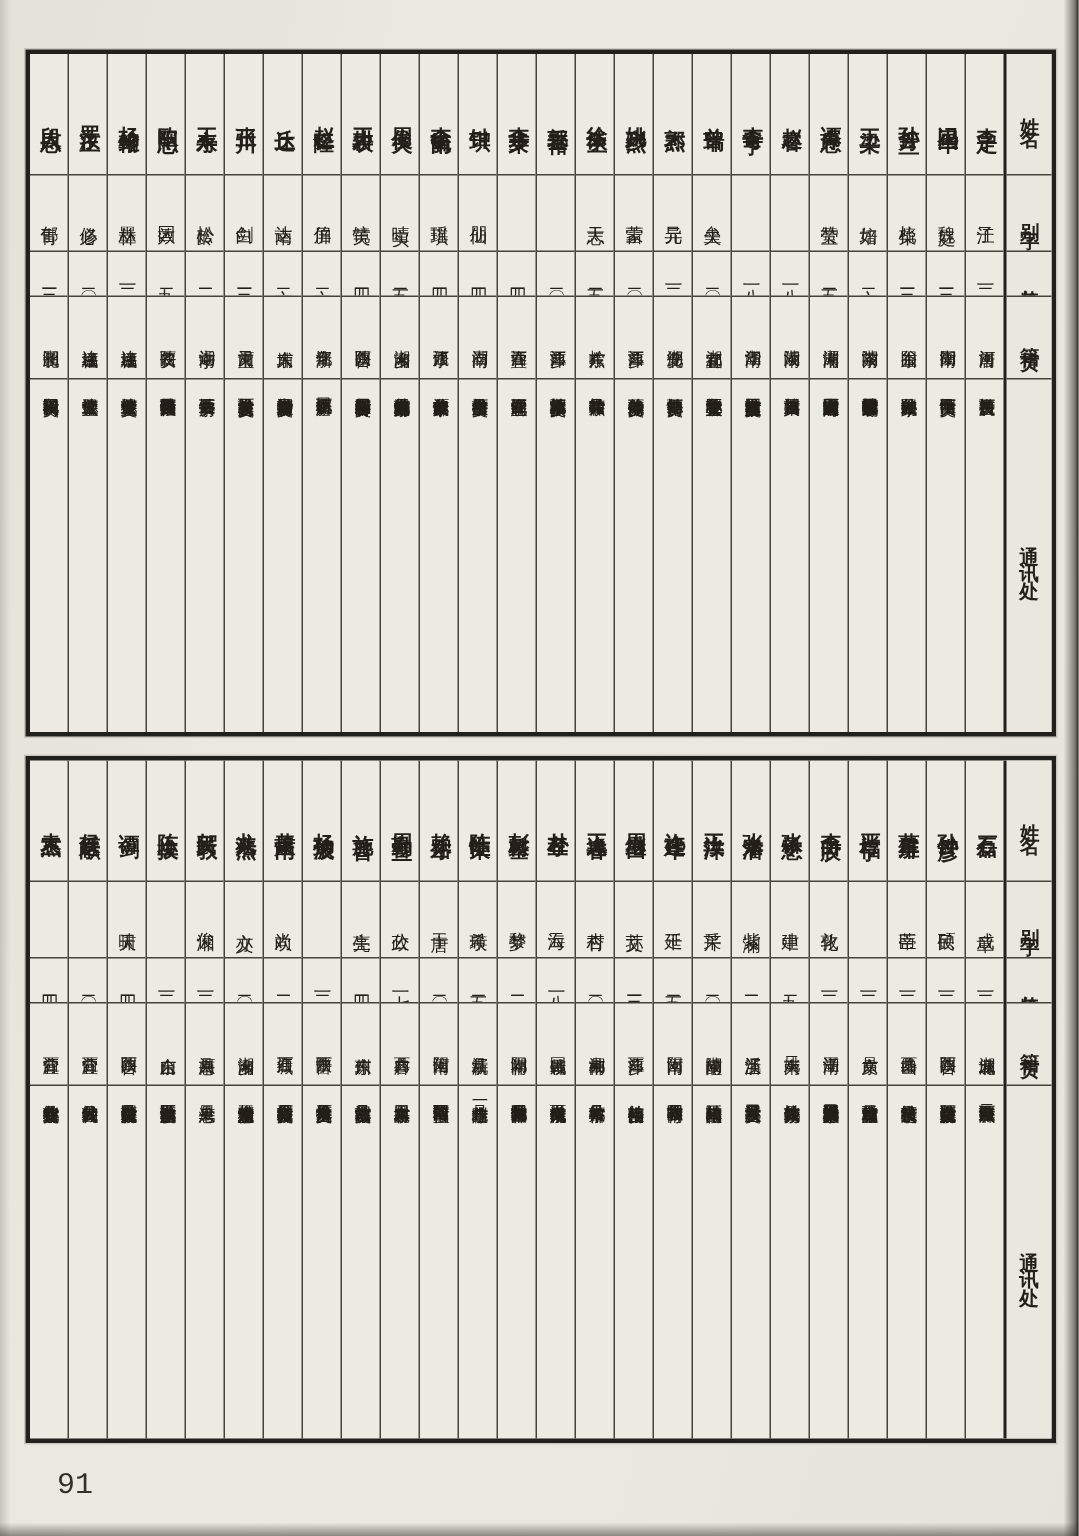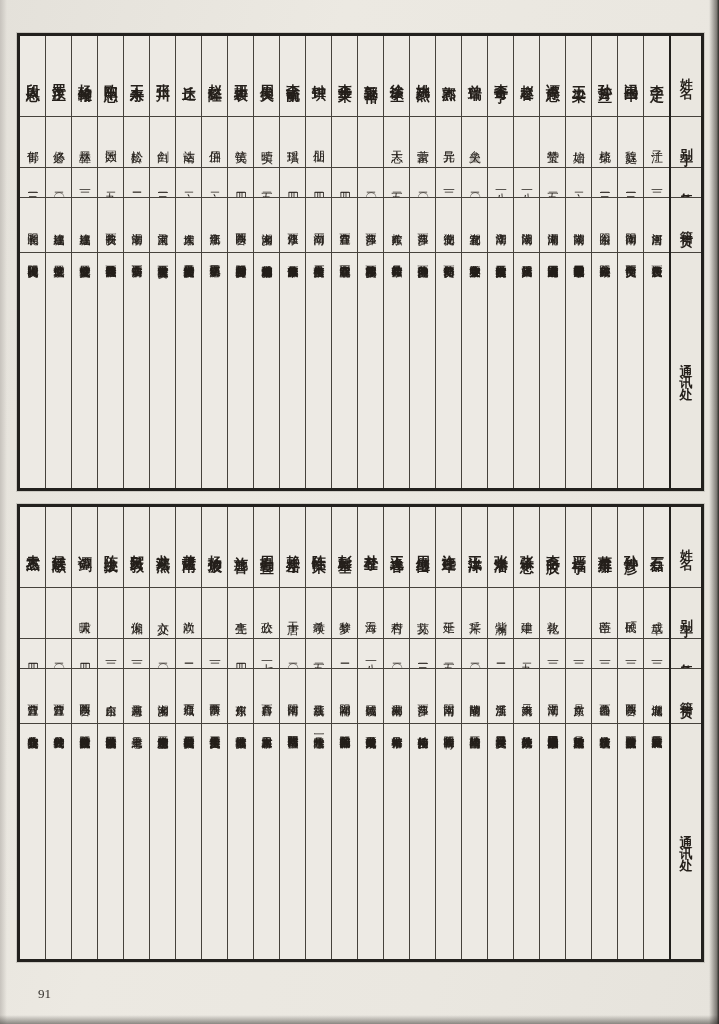--- a/index.html
+++ b/index.html
@@ -35,22 +35,22 @@
   .r-zi{height:46px;font-size:12px;letter-spacing:1px;}
   .r-age{height:25px;font-size:12px;}
   .r-native{height:50px;font-size:11px;}
   .r-addr{flex:1 1 auto;font-size:11px;line-height:13px;
     justify-content:flex-start;align-items:center;padding:4px 0;}
   .col.head .cell{font-weight:bold;font-size:13px;}
   .col.head .r-addr{justify-content:center;letter-spacing:12px;}
   .col.head .r-name{letter-spacing:8px;}
   .col.head .r-zi{letter-spacing:4px;}
   .col.head .r-native{letter-spacing:4px;}
-  .pagenum{position:absolute;left:38px;bottom:22px;font-size:13px;
-    font-family:Liberation Serif, serif;color:#33302b;}
+  .pagenum{position:absolute;left:38px;bottom:22px;font-size:20px;
+    font-family:Liberation Mono, monospace;color:#33302b;}
 </style>
 </head>
 <body>
 
 <div class="scan">
   <div class="edge-left"></div>
   <div class="frame">
     <div class="block" id="table-top">
         <div class="col head">
           <div class="cell r-name">

